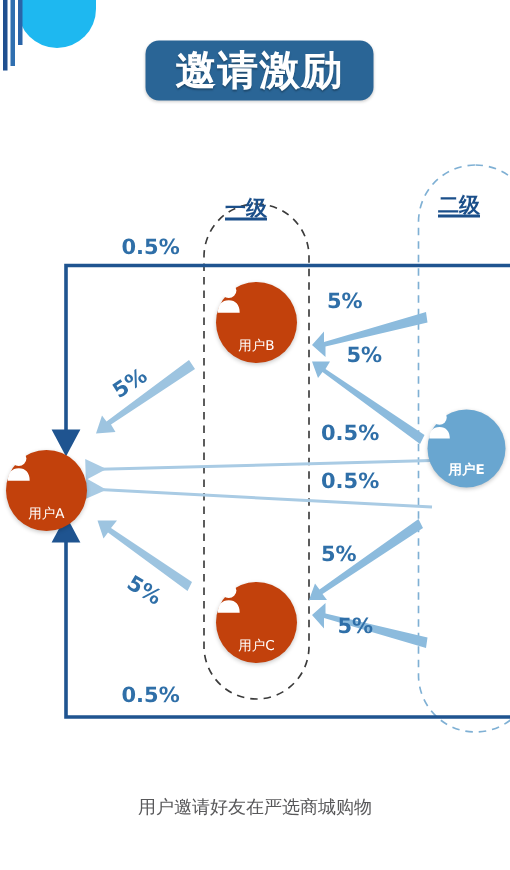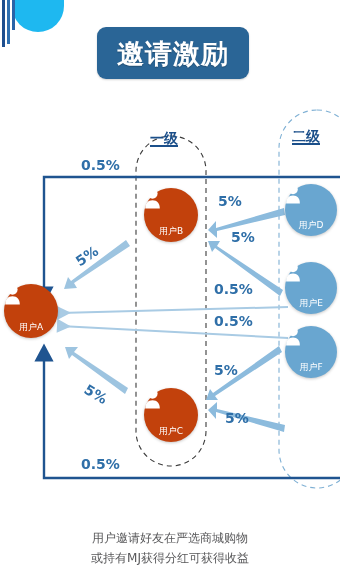--- a/index.html
+++ b/index.html
@@ -14,21 +14,21 @@
   .blob{
     position:absolute;left:12px;top:-30px;width:52px;height:62px;
     background:#1eb8f0;border-radius:0 0 28px 28px;
   }
   .bar{position:absolute;top:0;width:3px;background:#1f4f8f;}
   .bar1{left:2px;height:47px;}
   .bar2{left:7px;height:44px;background:#2f6fb0;}
   .bar3{left:12px;height:30px;background:#2a64a8;}
 
   .title-box{
-    position:absolute;left:97px;top:27px;width:152px;height:52px;
+    position:absolute;left:97px;top:27px;width:152px;height:40px;
     background:#2a6596;border-radius:9px;
     box-shadow:0 1px 2px rgba(0,0,0,0.18);
     display:flex;align-items:center;justify-content:center;
   }
   .title-text{
     color:#ffffff;font-size:27px;font-weight:bold;letter-spacing:1px;
     font-family:"DejaVu Sans",sans-serif;line-height:1;
     text-shadow:0 1px 1px rgba(0,0,0,0.25);
   }
 
@@ -131,21 +131,21 @@
     </g>
 
     <g>
       <polygon points="128,388 74,352 78,347 65,347 69,359 72,355 125,394" fill="#9dc4e0"></polygon>
     </g>
   </svg>
 
   <div class="lvl-label" id="lvl1">一级</div>
   <div class="lvl-label" id="lvl2">二级</div>
 
-  <div class="node dark" style="left:4px;top:284px;width:54px;height:54px;gap:15px;">
+  <div class="node dark" style="left:4px;top:300px;width:54px;height:54px;gap:15px;">
     <div class="pic">
       <svg class="person" width="17" height="21" viewBox="0 0 17 21">
         <circle cx="8.5" cy="5.6" r="5.1" fill="#ffffff"></circle>
         <path d="M8.5 12.2c4.7 0 7.3 3.2 7.3 8.3H1.2c0-5.1 2.6-8.3 7.3-8.3z" fill="#ffffff"></path>
       </svg>
     </div>
     <div class="nlabel">用户A</div>
   </div>
 
   <div class="node dark" style="left:144px;top:188px;width:54px;height:54px;">
@@ -161,49 +161,31 @@
   <div class="node dark" style="left:144px;top:388px;width:54px;height:54px;">
     <div class="pic">
       <svg class="person" width="17" height="21" viewBox="0 0 17 21">
         <circle cx="8.5" cy="5.6" r="5.1" fill="#ffffff"></circle>
         <path d="M8.5 12.2c4.7 0 7.3 3.2 7.3 8.3H1.2c0-5.1 2.6-8.3 7.3-8.3z" fill="#ffffff"></path>
       </svg>
     </div>
     <div class="nlabel">用户C</div>
   </div>
 
-  <div class="node light" style="left:285px;top:184px;width:52px;height:52px;">
+
+  <div class="node light" style="left:285px;top:273px;width:52px;height:52px;font-weight:bold;">
     <div class="pic">
       <svg class="person" width="16" height="20" viewBox="0 0 17 21">
         <circle cx="8.5" cy="5.6" r="5.1" fill="#ffffff"></circle>
         <path d="M8.5 12.2c4.7 0 7.3 3.2 7.3 8.3H1.2c0-5.1 2.6-8.3 7.3-8.3z" fill="#ffffff"></path>
       </svg>
     </div>
-    <div class="nlabel">用户D</div>
-  </div>
-
-  <div class="node light" style="left:285px;top:262px;width:52px;height:52px;">
-    <div class="pic">
-      <svg class="person" width="16" height="20" viewBox="0 0 17 21">
-        <circle cx="8.5" cy="5.6" r="5.1" fill="#ffffff"></circle>
-        <path d="M8.5 12.2c4.7 0 7.3 3.2 7.3 8.3H1.2c0-5.1 2.6-8.3 7.3-8.3z" fill="#ffffff"></path>
-      </svg>
-    </div>
     <div class="nlabel">用户E</div>
   </div>
 
-  <div class="node light" style="left:285px;top:326px;width:52px;height:52px;">
-    <div class="pic">
-      <svg class="person" width="16" height="20" viewBox="0 0 17 21">
-        <circle cx="8.5" cy="5.6" r="5.1" fill="#ffffff"></circle>
-        <path d="M8.5 12.2c4.7 0 7.3 3.2 7.3 8.3H1.2c0-5.1 2.6-8.3 7.3-8.3z" fill="#ffffff"></path>
-      </svg>
-    </div>
-    <div class="nlabel">用户F</div>
-  </div>
 
 
   <div class="pct big" style="left:81px;top:157px;">0.5%</div>
 
   <div class="pct big" style="left:75px;top:248px;transform:rotate(-33deg);">5%</div>
 
   <div class="pct big" style="left:218px;top:193px;">5%</div>
 
   <div class="pct big" style="left:231px;top:229px;">5%</div>
 
@@ -214,16 +196,15 @@
   <div class="pct big" style="left:214px;top:362px;">5%</div>
 
   <div class="pct big" style="left:225px;top:410px;">5%</div>
 
   <div class="pct big" style="left:84px;top:386px;transform:rotate(31deg);">5%</div>
 
   <div class="pct big" style="left:81px;top:456px;">0.5%</div>
 
   <div class="footer">
     <div>用户邀请好友在严选商城购物</div>
-    <div>或持有MJ获得分红可获得收益</div>
   </div>
 
 </div>
 
 </body></html>

